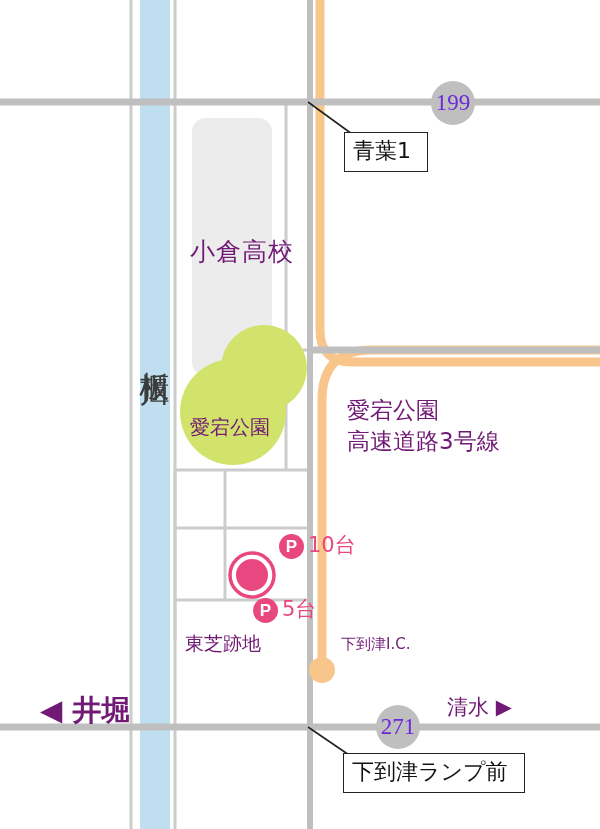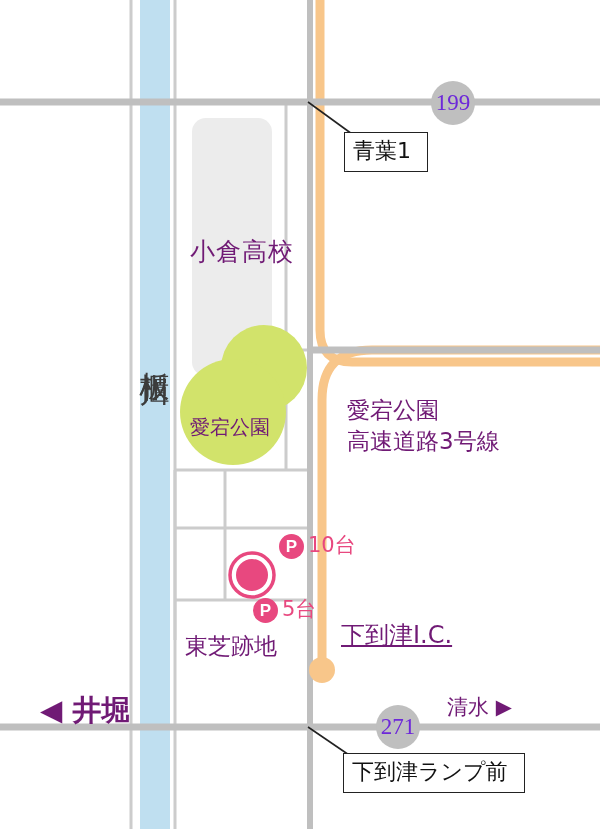--- a/index.html
+++ b/index.html
@@ -63,38 +63,37 @@
   }
   .lbl-expressway {
     left: 347px;
     top: 395px;
     font-size: 23px;
     line-height: 1.35;
   }
   .lbl-toshiba {
     left: 185px;
     top: 633px;
-    font-size: 23px;
+    font-size: 19px;
   }
   .lbl-ibori {
     left: 40px;
     top: 694px;
     font-size: 29px;
     font-weight: bold;
   }
   .lbl-shimizu {
     left: 447px;
     top: 695px;
     font-size: 21px;
   }
   .lbl-ic {
     left: 341px;
-    top: 622px;
-    font-size: 24px;
-    text-decoration: underline;
+    top: 636px;
+    font-size: 15px;
   }
   .parking-text {
     color: #e8487f;
     font-size: 21px;
     text-align: right;
   }
   .p-10 {
     left: 308px;
     top: 533px;
   }

